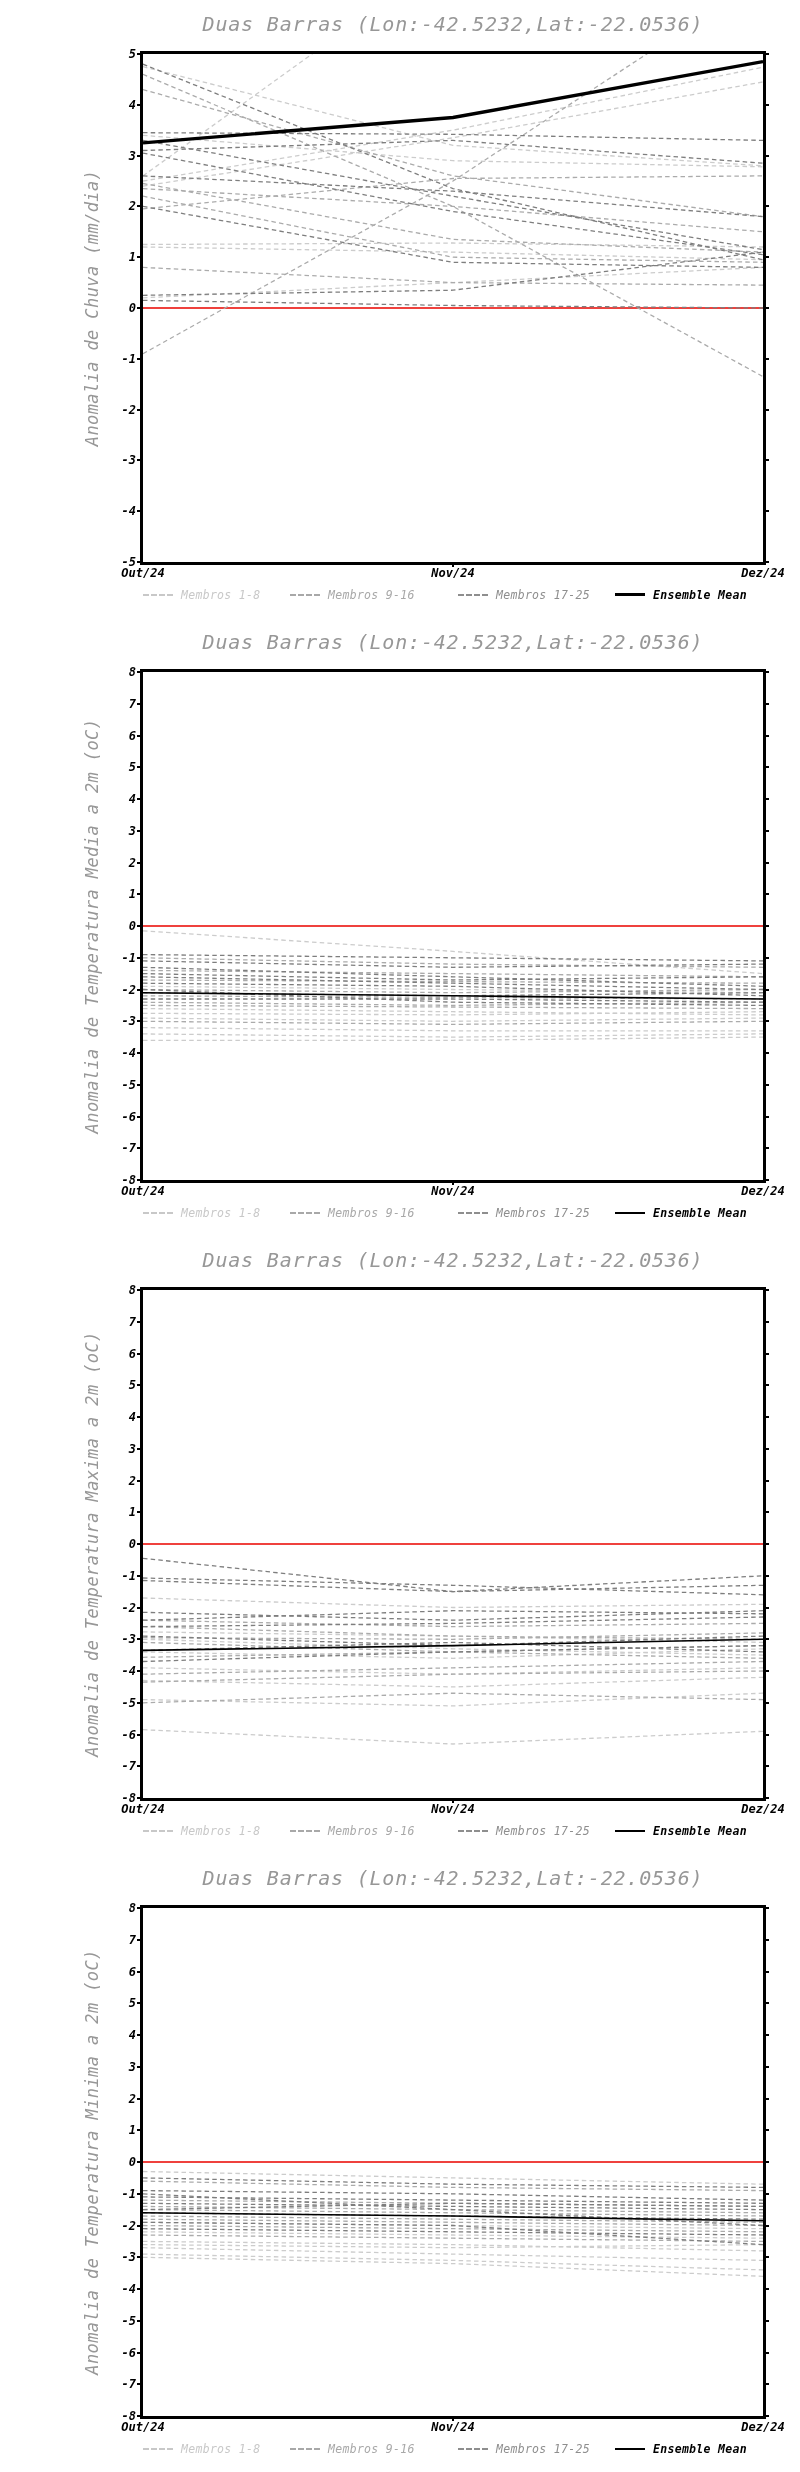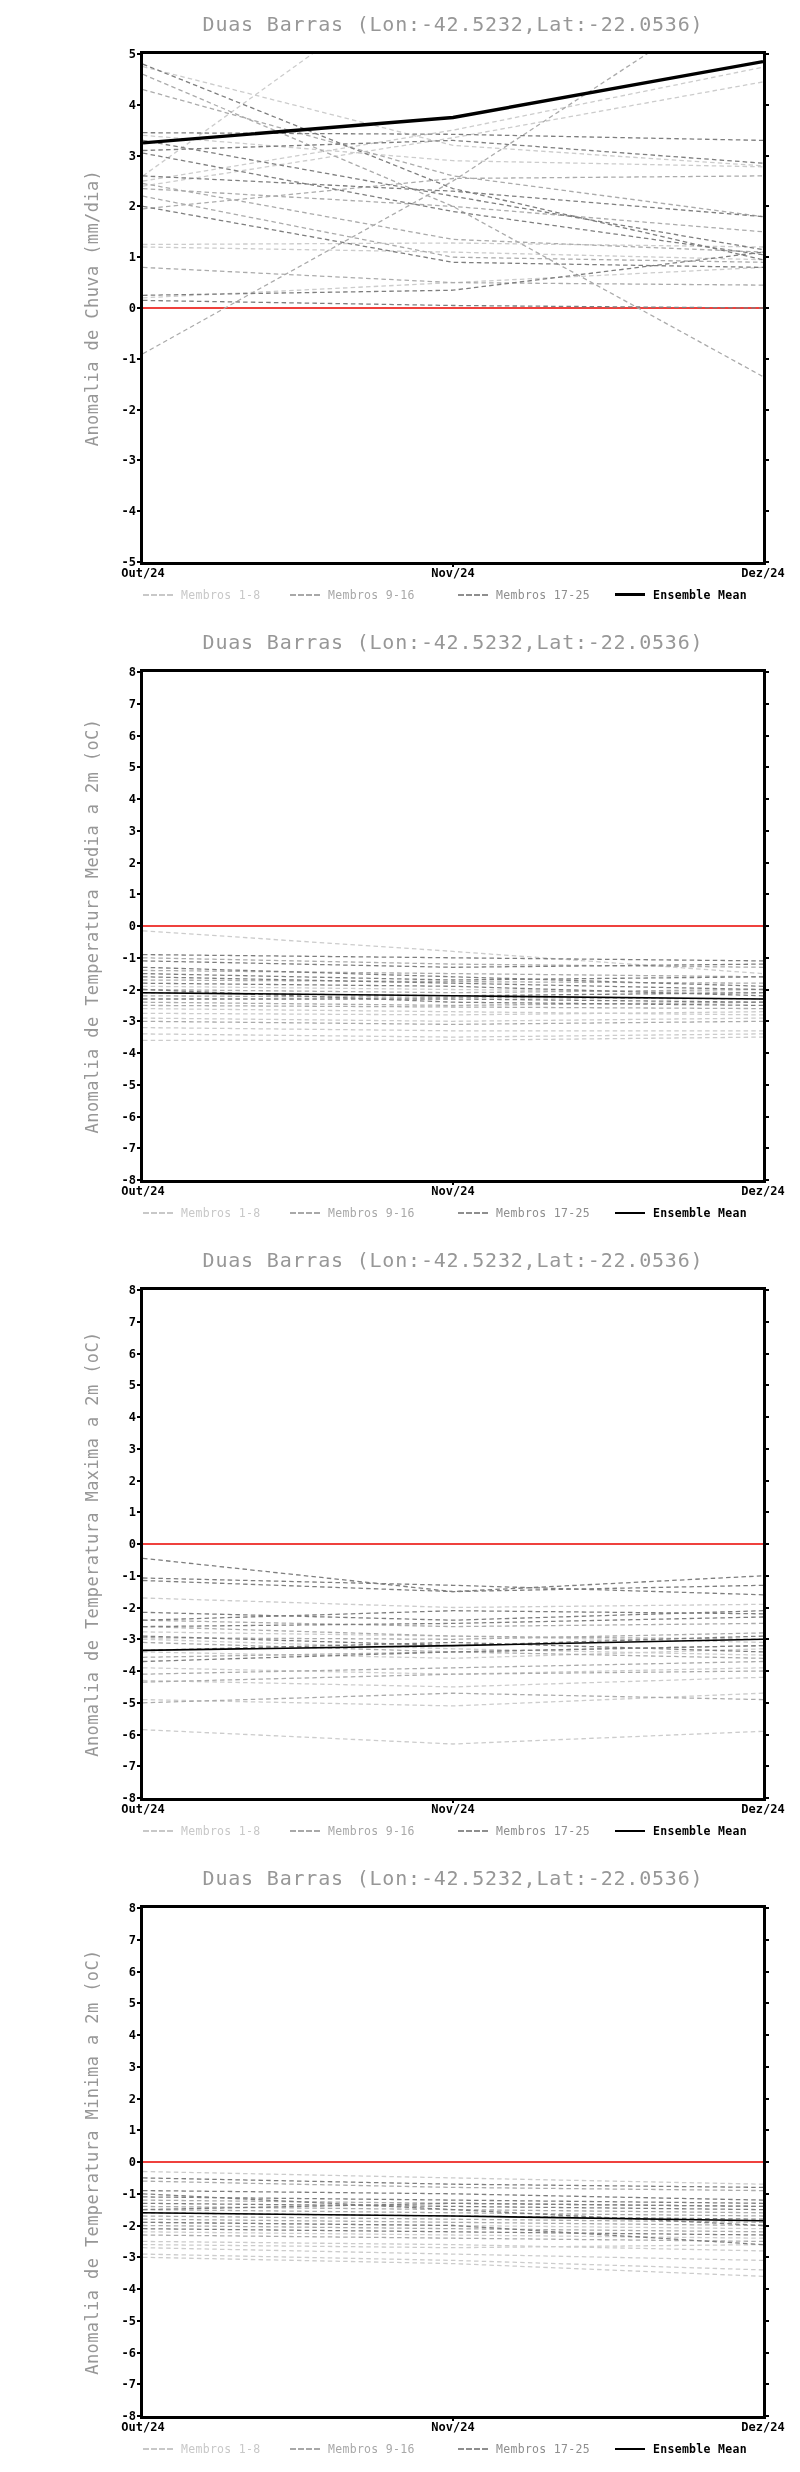--- a/index.html
+++ b/index.html
@@ -1,20 +1,20 @@
 <!DOCTYPE html>
 <html><head>
 <meta charset="utf-8">
 <style>
   html,body{margin:0;padding:0;background:#ffffff;}
   #page{
     position:relative;width:800px;height:2472px;background:#ffffff;
     font-family:"DejaVu Sans Mono", monospace;overflow:hidden;
   }
-  .block{position:absolute;left:0;width:800px;height:618px;}
+  .block{position:absolute;left:0;width:800px;height:618px;font-style:italic;}
   .title{
     position:absolute;left:143px;top:12px;width:620px;text-align:center;
     font-size:20px;letter-spacing:0.8px;color:#979797;white-space:nowrap;
   }
   .ylabel{
     position:absolute;left:92px;top:308px;color:#979797;font-size:17px;
     letter-spacing:0.4px;white-space:nowrap;
     transform:translate(-50%,-50%) rotate(-90deg);transform-origin:center;
   }
   .plotbox{

